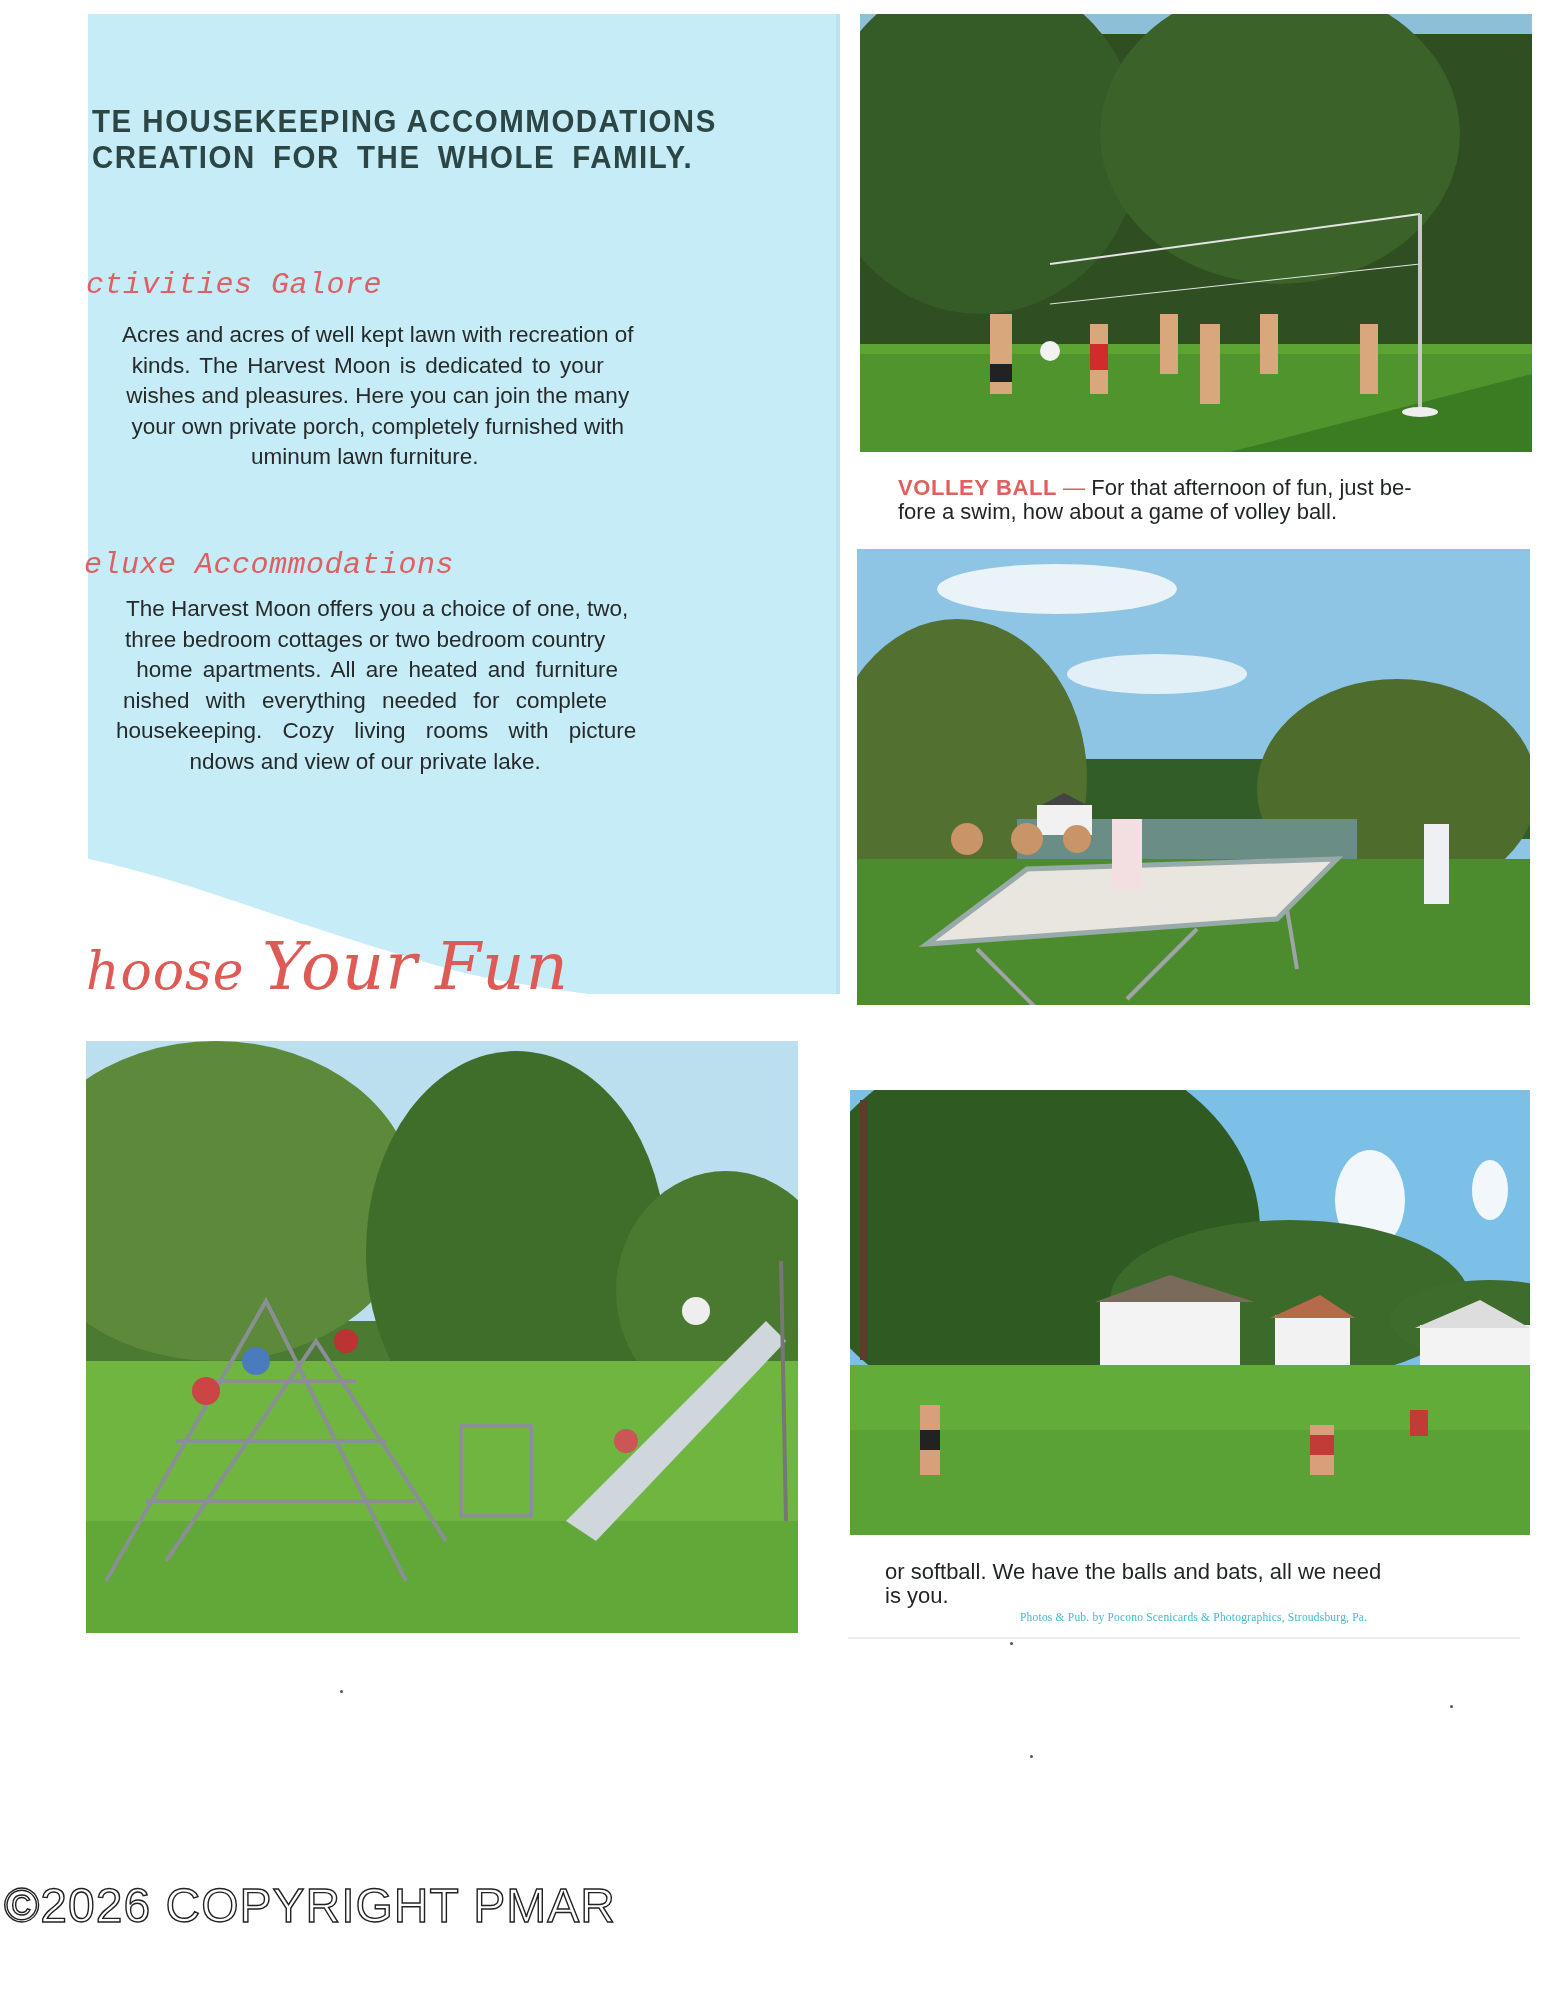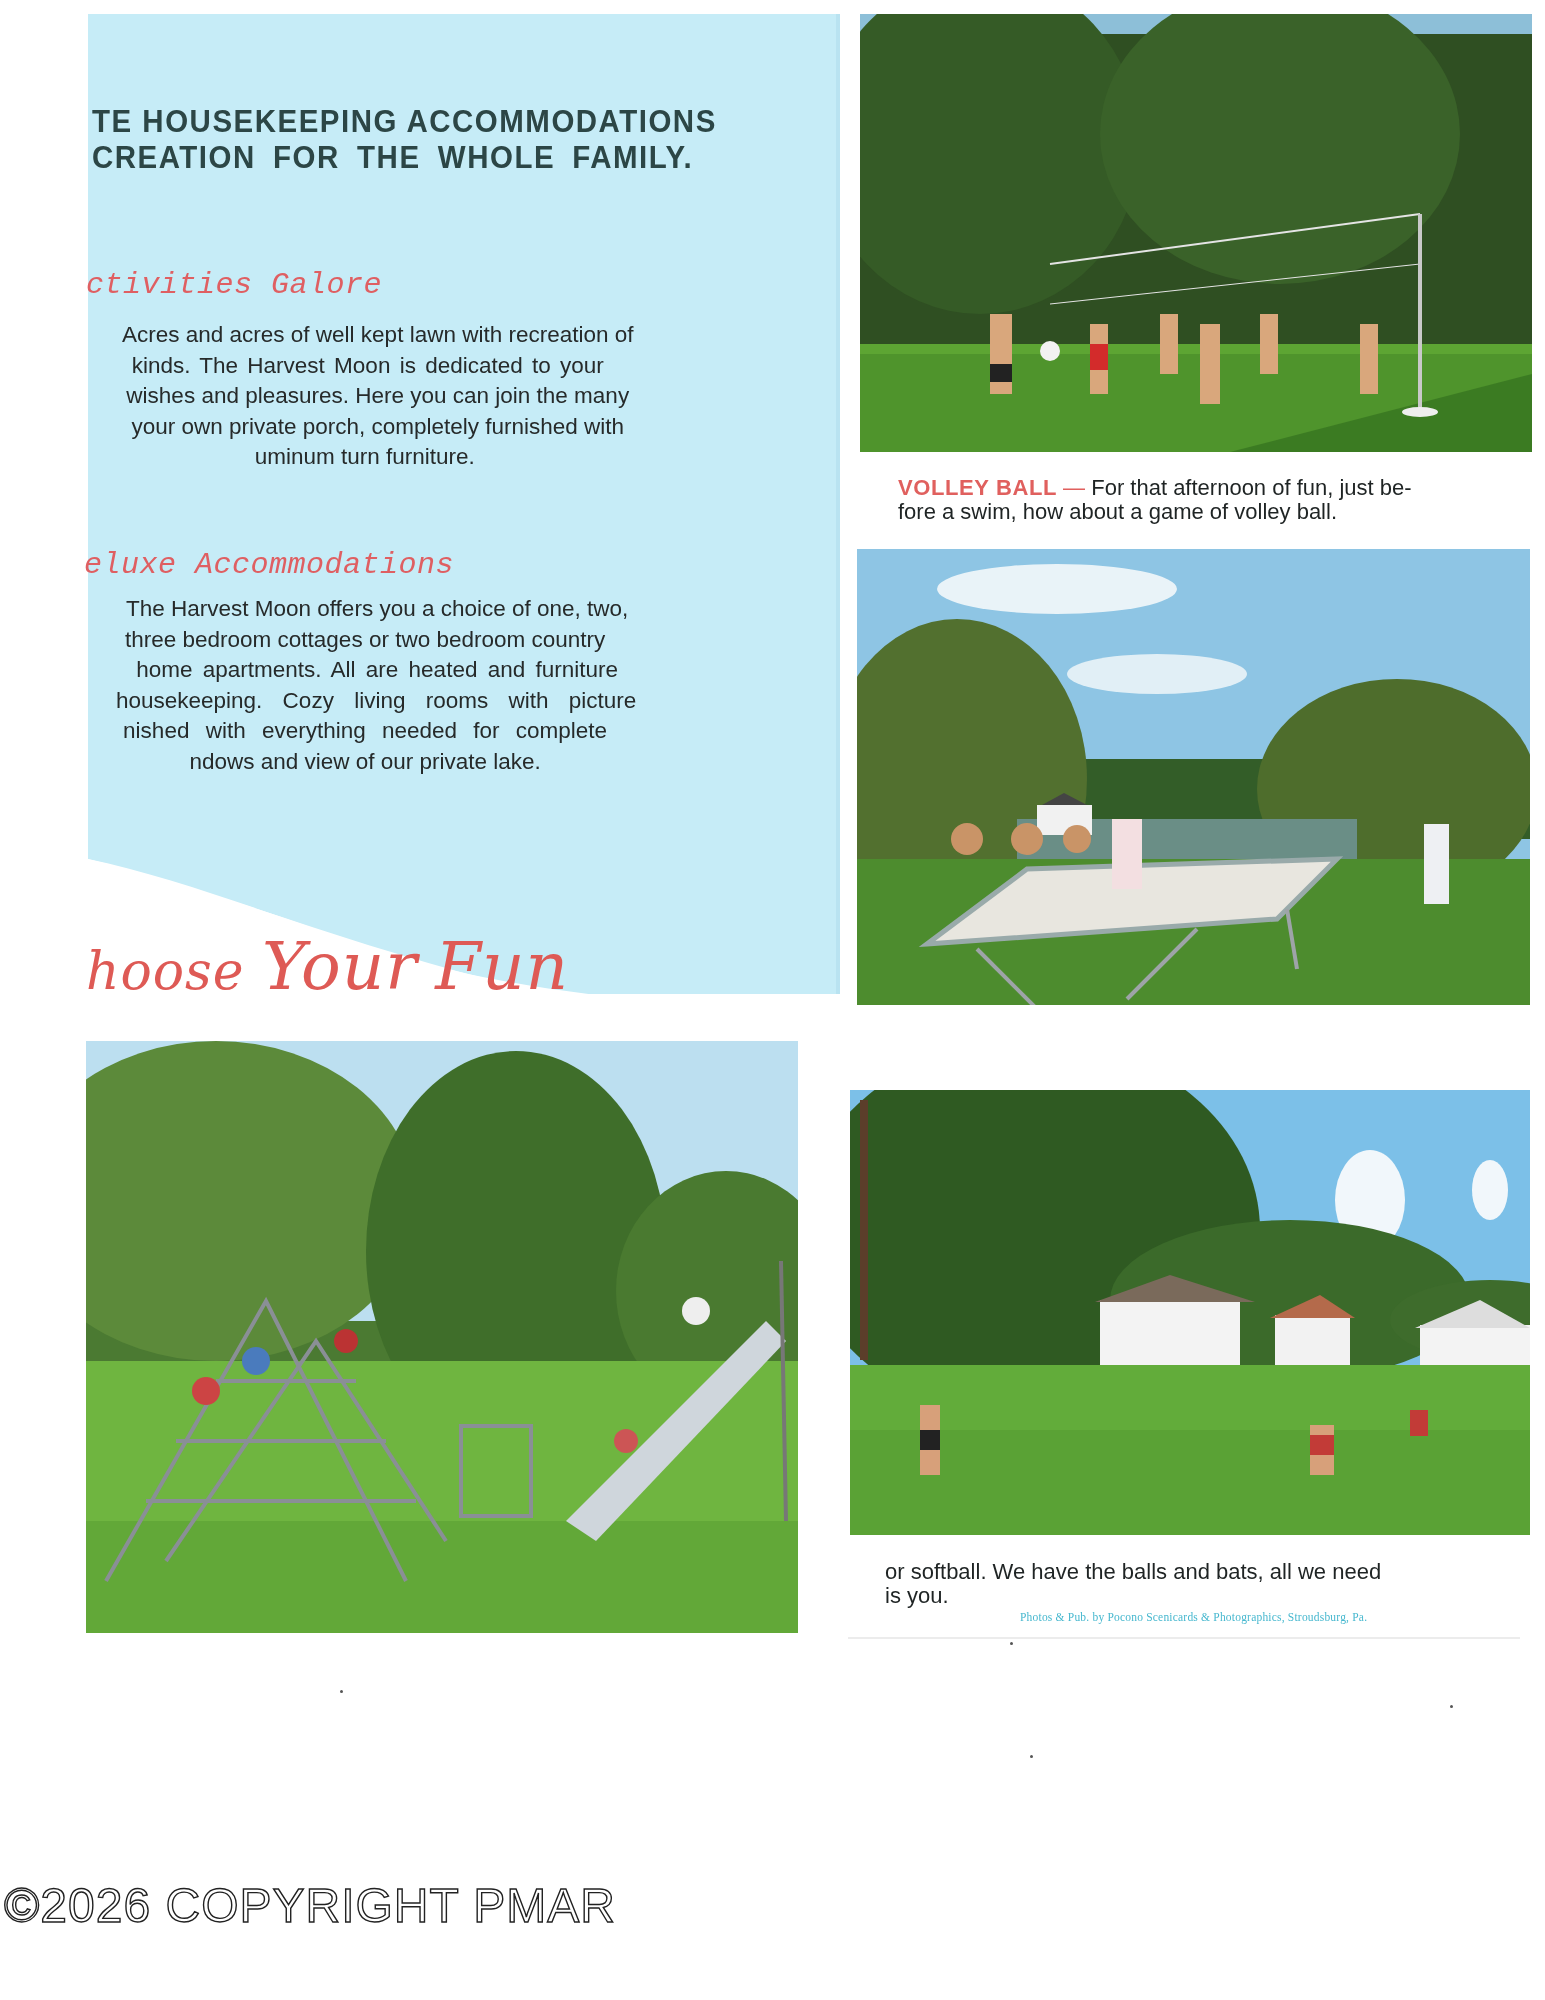--- a/index.html
+++ b/index.html
@@ -80,30 +80,30 @@
     <div>TE HOUSEKEEPING ACCOMMODATIONS</div>
     <div style="word-spacing:8px;">CREATION FOR THE WHOLE FAMILY.</div>
   </div>
 
   <div class="section-title" style="left:86px; top:268px;">ctivities Galore</div>
   <div class="body-text" style="left:96px; top:320px;">
     <span class="ln" style="padding-left:26px;">Acres and acres of well kept lawn with recreation of</span>
     <span class="ln" style="padding-left:6px; word-spacing:3px;">kinds. The Harvest Moon is dedicated to your</span>
     <span class="ln" style="padding-left:26px;">wishes and pleasures. Here you can join the many</span>
     <span class="ln" style="padding-left:26px;">your own private porch, completely furnished with</span>
-    <span class="ln">uminum turn furniture.</span>
+    <span class="ln">uminum lawn furniture.</span>
   </div>
 
   <div class="section-title" style="left:84px; top:548px;">eluxe Accommodations</div>
   <div class="body-text" style="left:94px; top:594px;">
     <span class="ln" style="padding-left:24px;">The Harvest Moon offers you a choice of one, two,</span>
     <span class="ln">three bedroom cottages or two bedroom country</span>
     <span class="ln" style="padding-left:24px; word-spacing:4px;">home apartments. All are heated and furniture</span>
+    <span class="ln" style="word-spacing:10px;">nished with everything needed for complete</span>
     <span class="ln" style="padding-left:22px; word-spacing:14px;">housekeeping. Cozy living rooms with picture</span>
-    <span class="ln" style="word-spacing:10px;">nished with everything needed for complete</span>
     <span class="ln">ndows and view of our private lake.</span>
   </div>
 
   <div class="choose-title">
     <span>hoose</span>
     <span class="big">Your</span>
     <span class="big">Fun</span>
   </div>
 
   <div class="photo" style="left:86px; top:1041px; width:712px; height:592px;">

